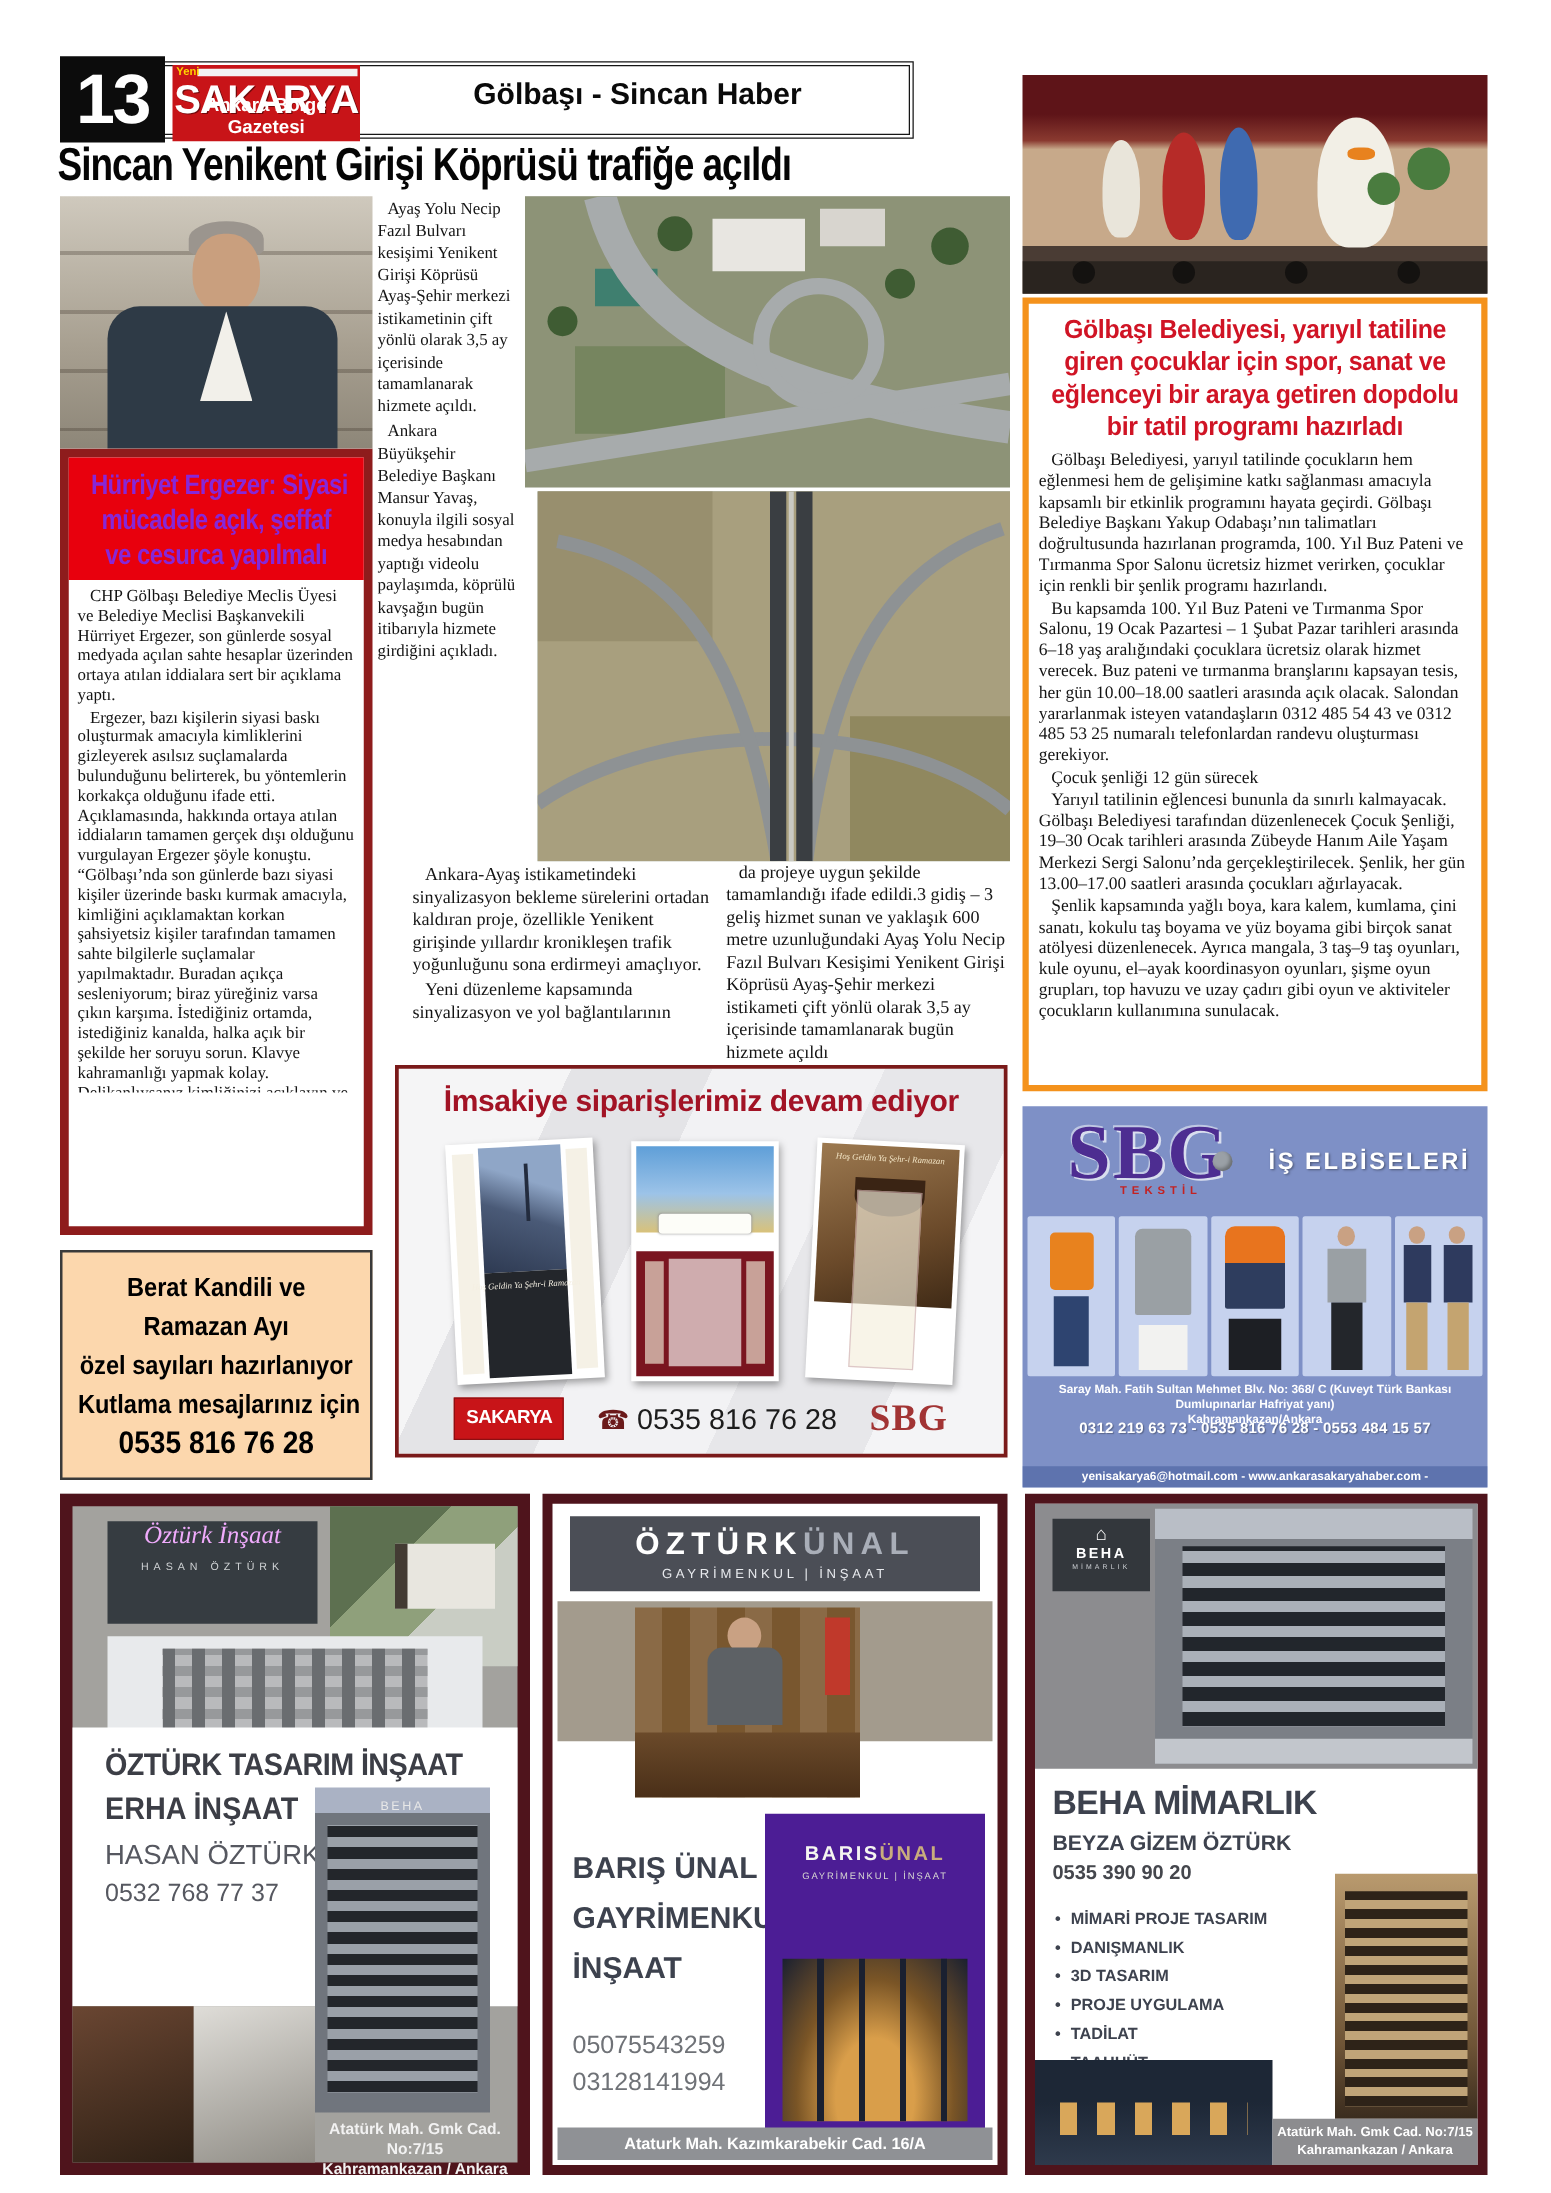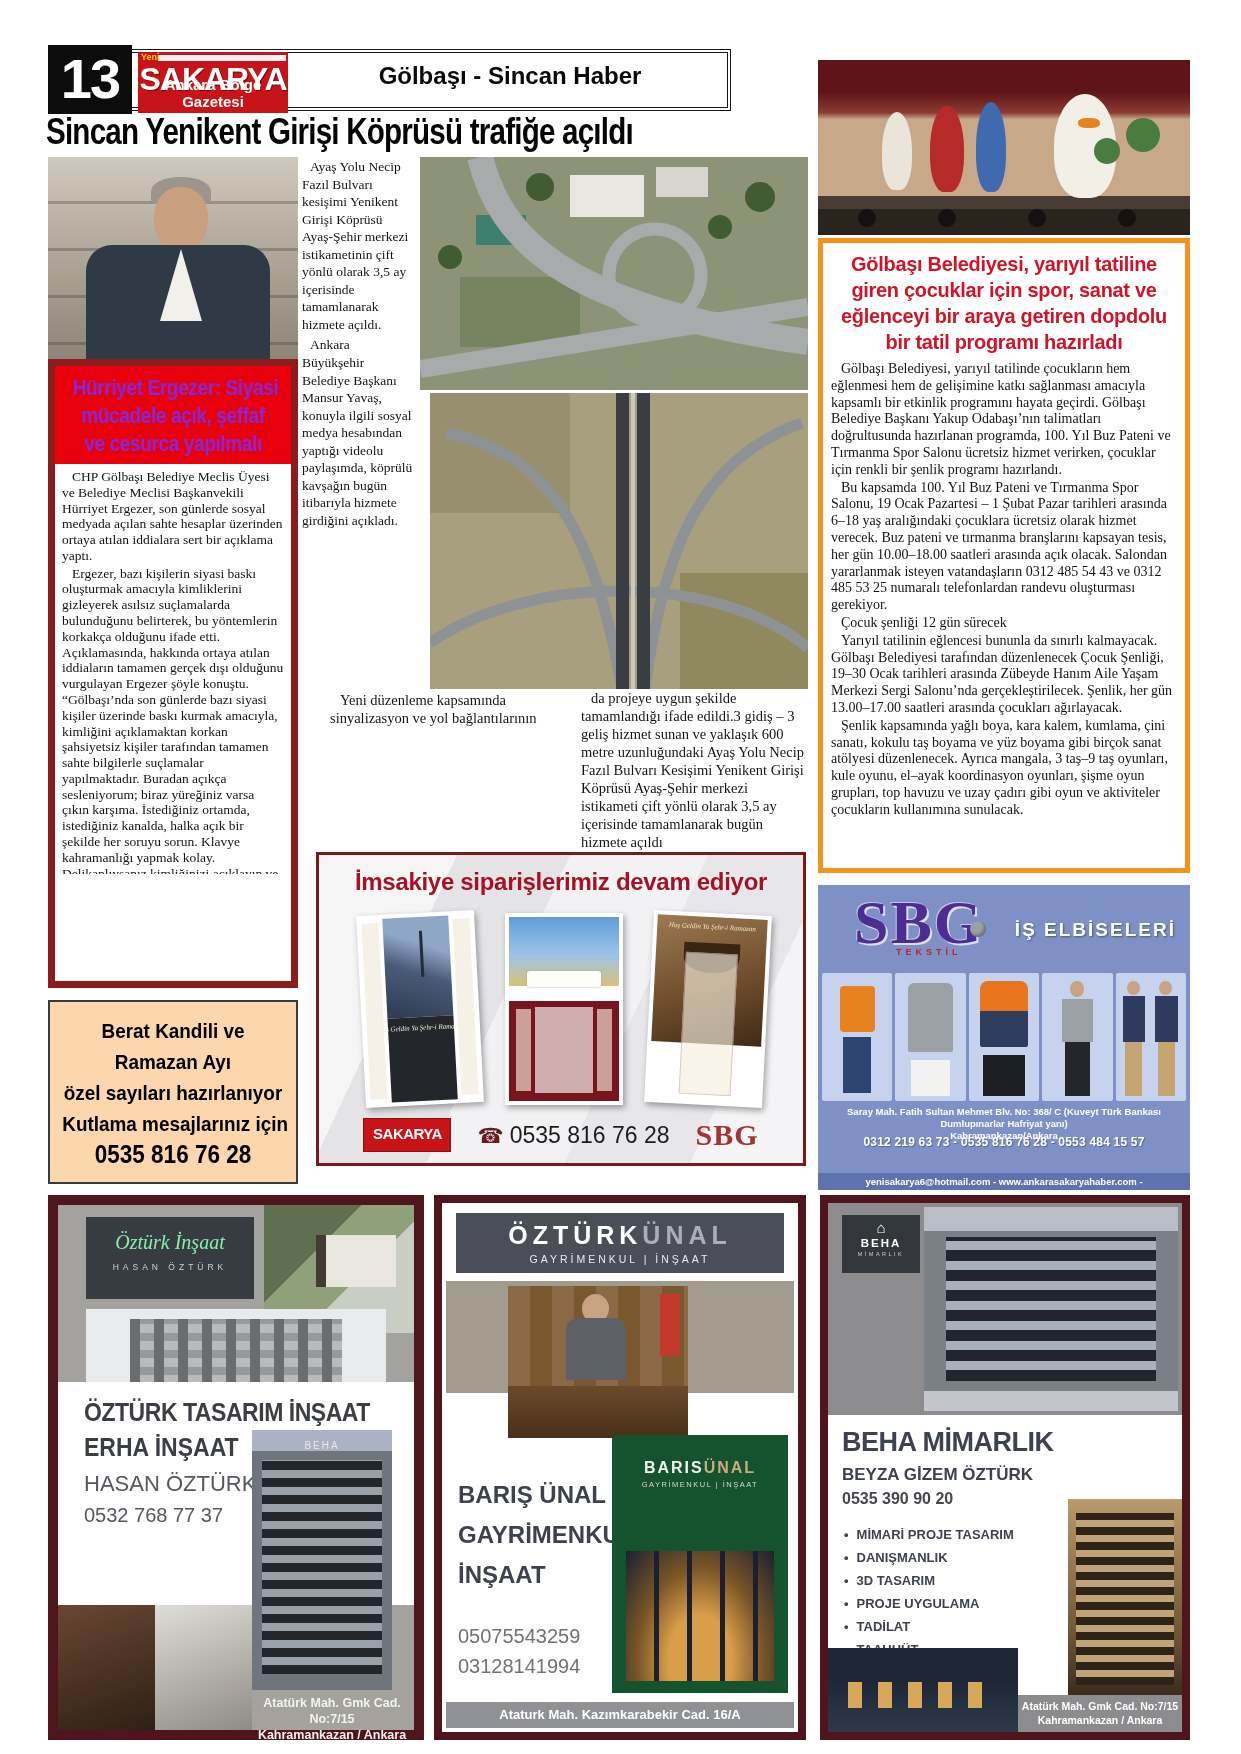--- a/index.html
+++ b/index.html
@@ -138,21 +138,21 @@
   .sbg-addr{position:absolute;left:0;right:0;top:221px;text-align:center;color:#fff;font-size:9.5px;font-weight:700;line-height:12px;}
   .sbg-phones{position:absolute;left:0;right:0;top:250px;text-align:center;color:#fff;font-size:12px;font-weight:900;
               letter-spacing:.2px;text-shadow:1px 1px 1px rgba(0,0,0,.3);}
   .sbg-web{position:absolute;left:0;right:0;bottom:0;height:17px;background:#5e73ae;color:#fff;font-size:9.5px;
            font-weight:700;text-align:center;line-height:17px;}
 
   
   .ad{box-sizing:border-box;border:8px solid #4f141c;}
   .ozturk{left:48px;top:1195px;width:376px;height:545px;border-width:10px;background:#a3a29e;}
   .oz-logo{left:28px;top:12px;width:168px;height:82px;background:#363c41;text-align:center;}
-  .oz-script{font-family:"Liberation Serif",serif;font-style:italic;font-size:20px;padding-top:14px;color:#86efac;}
+  .oz-script{font-family:"Liberation Serif",serif;font-style:italic;font-size:20px;color:#f0abfc;}
   .oz-name{font-size:8.5px;letter-spacing:4px;color:#cfd2d4;margin-top:8px;}
   .oz-r1{left:206px;top:0;width:150px;height:128px;background:linear-gradient(135deg,#5d7050 0 35%,#8fa07b 35% 60%,#c9cdc4 60%);}
   .oz-r1 .house{position:absolute;right:18px;top:30px;width:70px;height:52px;background:#e8e6df;border-left:10px solid #433b33;}
   .oz-r2{left:28px;top:104px;width:300px;height:116px;background:#e8eaec;}
   .oz-bldg{position:absolute;left:44px;top:10px;right:44px;bottom:16px;background:#b9babc;
      background-image:repeating-linear-gradient(90deg,#6a6d70 0 10px,transparent 10px 24px),
                       repeating-linear-gradient(0deg,#97999b 0 8px,transparent 8px 17px);}
   .oz-ground{position:absolute;left:10px;right:10px;bottom:8px;height:8px;background:#8e9294;}
   .oz-white{left:0;top:177px;width:356px;height:223px;background:#fff;}
   .oz-t1{margin:16px 0 0 26px;font-size:25px;font-weight:900;color:#3c3e46;letter-spacing:-.5px;
@@ -178,21 +178,21 @@
   .ba-band{left:4px;top:78px;width:348px;height:112px;background:#a39b8d;}
   .ba-photo{left:66px;top:83px;width:180px;height:152px;overflow:hidden;
      background:repeating-linear-gradient(90deg,#8a6a46 0 22px,#79572f 22px 44px);}
   .ba-photo .flag{position:absolute;right:8px;top:8px;width:20px;height:62px;background:#c0392b;}
   .ba-photo .man{position:absolute;left:58px;top:32px;width:60px;height:62px;background:#5d6165;border-radius:12px 12px 0 0;}
   .ba-photo .head{position:absolute;left:74px;top:8px;width:27px;height:29px;background:#c9a183;border-radius:50%;}
   .ba-photo .desk{position:absolute;left:0;bottom:0;width:100%;height:52px;background:linear-gradient(#6b4a2a,#4a2f18);}
   .ba-text{left:16px;top:272px;}
   .ba-text div{font-size:24px;font-weight:900;color:#3d424e;line-height:40px;}
   .ba-phones{left:16px;top:418px;font-size:20px;color:#6f7277;line-height:30px;}
-  .ba-store{left:170px;top:232px;width:176px;height:258px;background:#14532d;overflow:hidden;}
+  .ba-store{left:170px;top:248px;width:176px;height:258px;background:#4c1d95;overflow:hidden;}
   .ba-sign{margin-top:24px;text-align:center;color:#f5f5f0;font-weight:700;font-size:16px;letter-spacing:2px;}
   .ba-sign .lt{color:#c9ad7d;}
   .ba-sign2{text-align:center;color:#d8d8d2;font-size:7.5px;letter-spacing:1.5px;margin-top:3px;}
   .ba-glow{position:absolute;left:14px;right:14px;bottom:12px;height:130px;
      background:radial-gradient(ellipse at 50% 85%,#d99e4a 0 30%,#7a5526 60%,#1a2030 100%);
      background-blend-mode:normal;}
   .ba-glow:after{content:"";position:absolute;inset:0;
      background:repeating-linear-gradient(90deg,transparent 0 28px,#1a2030 28px 33px);}
   .ba-footer{left:4px;bottom:4px;width:348px;height:26px;background:#8f9195;color:#fff;text-align:center;
              font-weight:700;font-size:13px;line-height:26px;position:absolute;}
@@ -297,20 +297,21 @@
       <path d="M0,250 C100,180 290,180 378,255" stroke="#8e9294" stroke-width="11" fill="none"></path>
       <path d="M16,40 C120,60 165,140 192,296" stroke="#8e9294" stroke-width="11" fill="none"></path>
       <path d="M372,30 C280,62 235,140 215,296" stroke="#8e9294" stroke-width="11" fill="none"></path>
       <rect x="186" y="0" width="13" height="296" fill="#3a3e42"></rect>
       <rect x="207" y="0" width="13" height="296" fill="#3a3e42"></rect>
       <rect x="201" y="0" width="4" height="296" fill="#c9c9c2"></rect>
     </svg>
   </div>
 
   <div class="abs colA serif">
+    <p>Ankara-Ayaş istikametindeki sinyalizasyon bekleme sürelerini ortadan kaldıran proje, özellikle Yenikent girişinde yıllardır kronikleşen trafik yoğunluğunu sona erdirmeyi amaçlıyor.</p>
     <p>Yeni düzenleme kapsamında sinyalizasyon ve yol bağlantılarının</p>
   </div>
   <div class="abs colB serif">
     <p>da projeye uygun şekilde tamamlandığı ifade edildi.3 gidiş – 3 geliş hizmet sunan ve yaklaşık 600 metre uzunluğundaki Ayaş Yolu Necip Fazıl Bulvarı Kesişimi Yenikent Girişi Köprüsü Ayaş-Şehir merkezi istikameti çift yönlü olarak 3,5 ay içerisinde tamamlanarak bugün hizmete açıldı</p>
   </div>
 
   <div class="abs imsakiye">
     <div class="ims-head">İmsakiye siparişlerimiz devam ediyor</div>
     <div class="cal cal1">
       <div class="c1-colL c-lines"></div>

